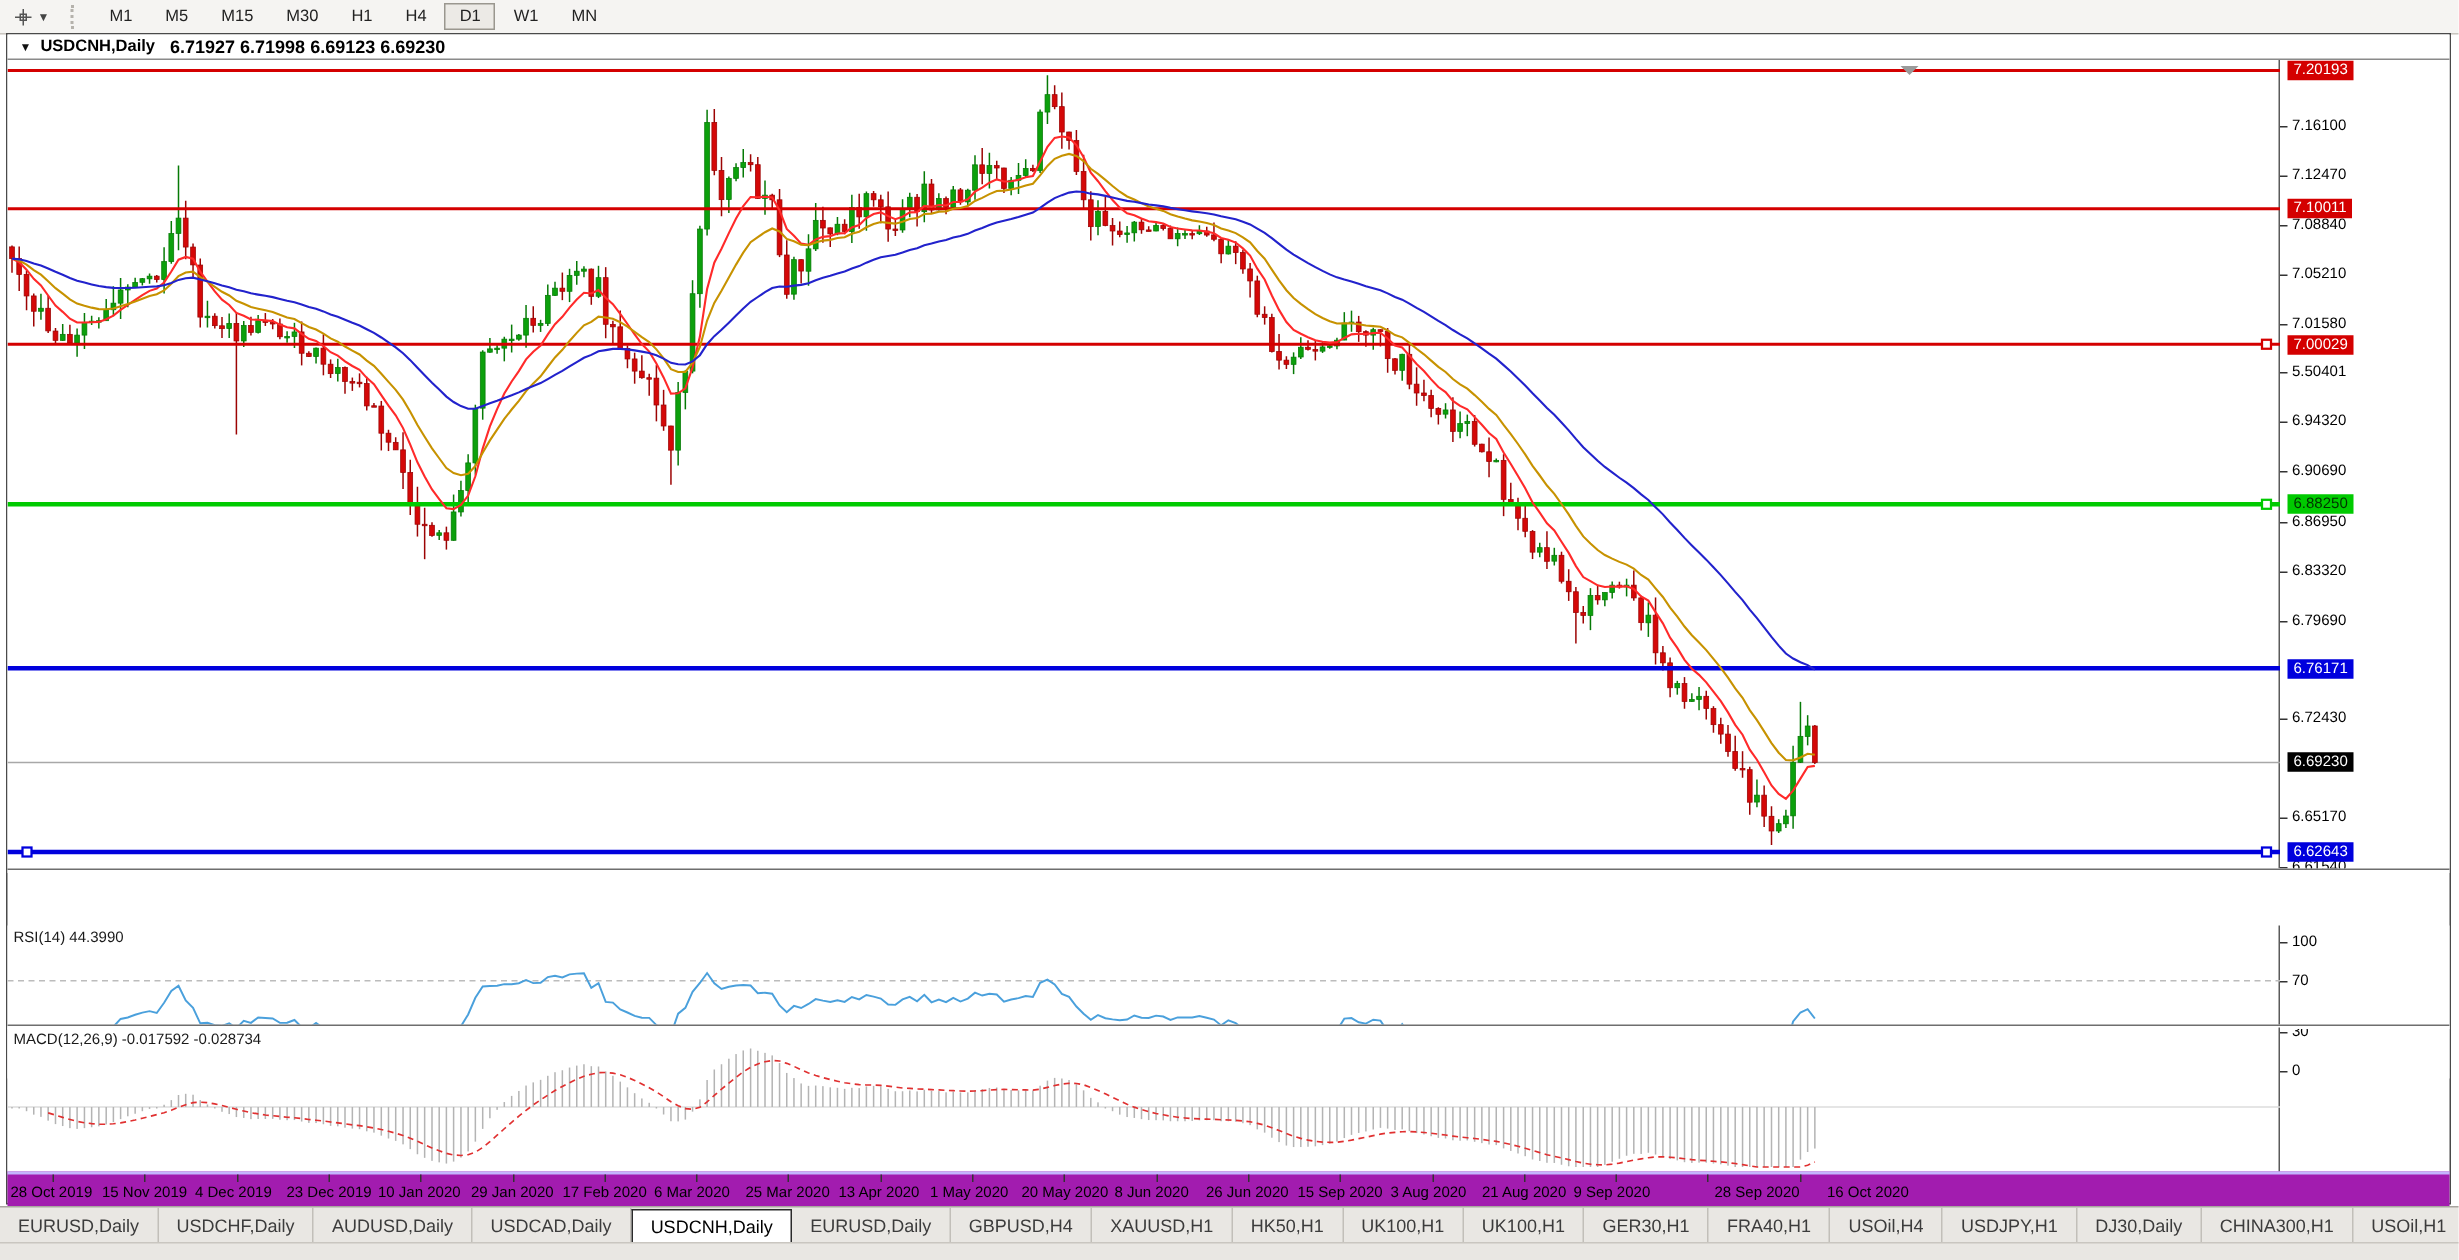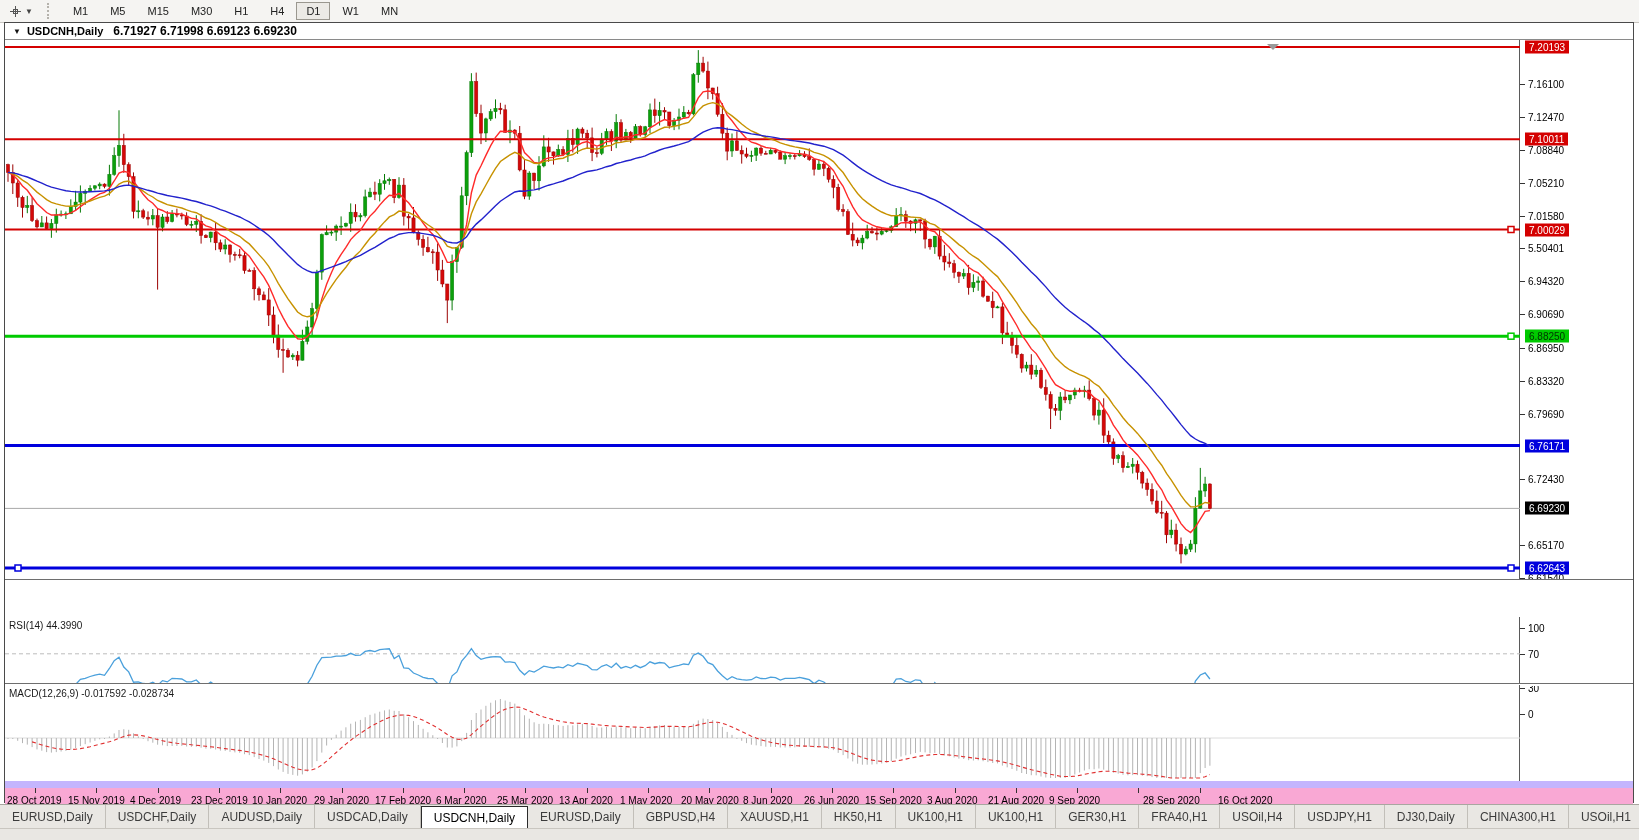--- a/index.html
+++ b/index.html
@@ -23,21 +23,21 @@
   .row{position:absolute;left:0;display:flex;}
   .pane{position:relative;background:#fff;border-right:1px solid #5a5a5a;box-sizing:border-box;}
   .pane svg{position:absolute;left:0;top:0;}
   .axis{position:relative;background:#fff;}
   .axis .tick{position:absolute;left:0;width:5px;height:1px;background:#333;}
   .axis .lbl{position:absolute;left:8px;transform:translateY(-50%);font-size:10px;color:#000;white-space:nowrap;}
   .axis .hl{position:absolute;left:5px;transform:translateY(-50%);font-size:10px;padding:0 4px;
     line-height:13px;white-space:nowrap;}
   .sub-label{position:absolute;left:4px;top:3px;font-size:10px;color:#1a1a1a;z-index:3;}
   .splitter{position:absolute;left:0;width:100%;height:2px;background:#fff;border-top:1px solid #6e6e6e;}
-  .date-row{position:absolute;left:0;width:100%;height:22px;border-top:7px solid #c4b5fd;background:#f9a8d4;}
+  .date-row{position:absolute;left:0;width:100%;height:22px;border-top:2px solid #c4b5fd;background:#a21caf;}
   .date-row .dtick{position:absolute;top:0;width:1px;height:5px;background:#333;}
   .date-row .dlbl{position:absolute;top:7px;font-size:10px;color:#000;white-space:nowrap;}
   
   .tabs-bar{position:absolute;left:0;top:804px;width:1639px;height:24px;background:#e9e7e3;
     border-top:1px solid #a9a6a0;display:flex;align-items:stretch;overflow:hidden;}
   .tab{display:flex;align-items:center;font-size:12px;color:#3c3c3c;padding:0 12px;cursor:pointer;
     border-right:1px solid #c2bfb9;white-space:nowrap;}
   .tab.active{background:#ffffff;border:1px solid #2b2b2b;border-bottom:none;color:#000;margin:1px 0 0 0;}
   .status-strip{position:absolute;left:0;top:828px;width:1639px;height:12px;background:#e9e7e3;
     border-top:1px solid #c9c6c0;}

